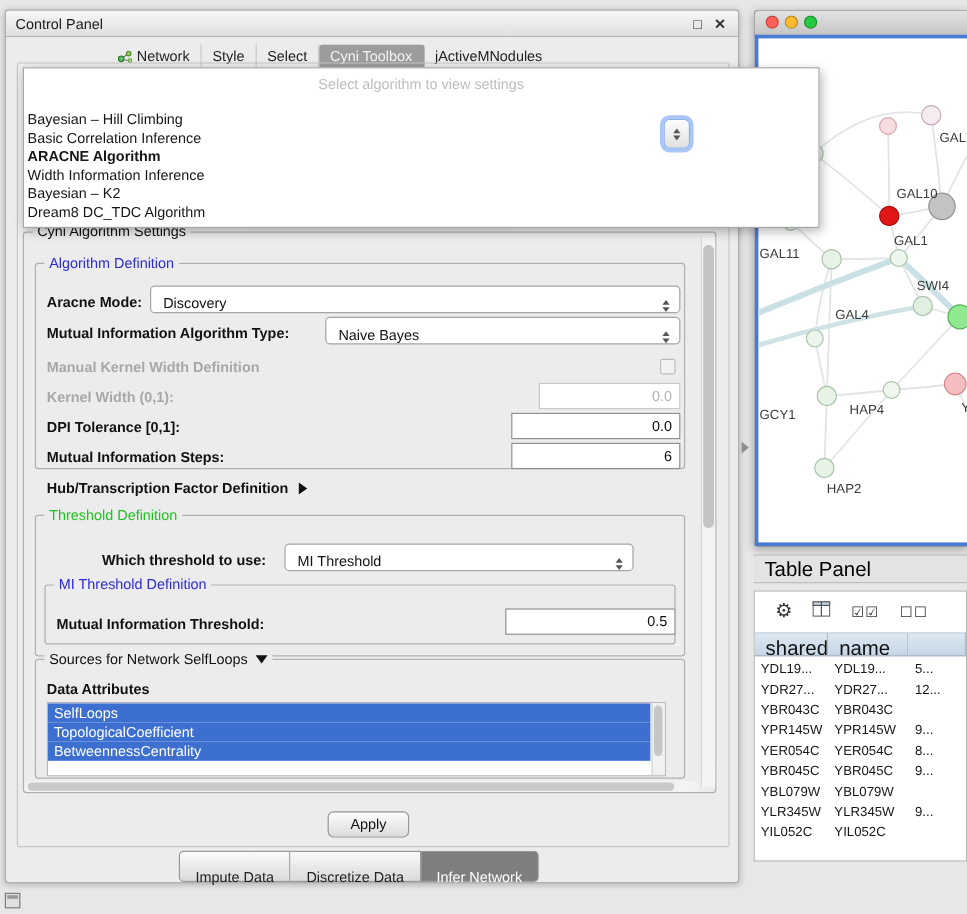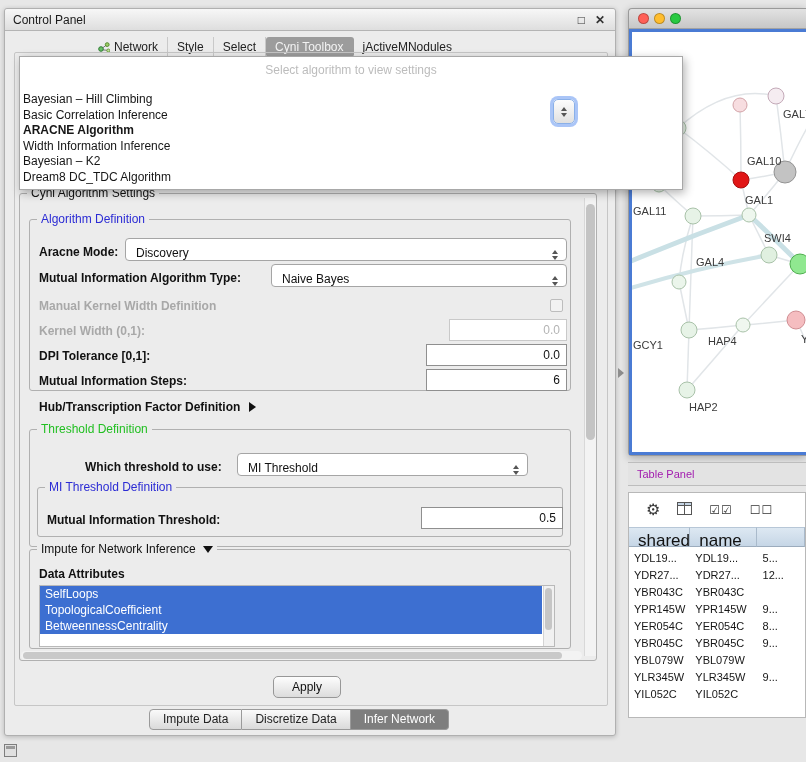--- a/index.html
+++ b/index.html
@@ -65,39 +65,39 @@
   .attr-scroll{position:absolute;right:0;top:0;width:11px;bottom:0;background:#f1f1f1;border-left:1px solid #d4d4d4}
   .vthumb2{position:absolute;left:1px;top:2px;width:7px;height:42px;background:#c6c6c6;border-radius:4px}
   .vscroll{position:absolute;left:579px;top:189px;width:12px;height:458px;background:#f3f3f3;border-left:1px solid #d8d8d8}
   .vthumb{position:absolute;left:1px;top:6px;width:9px;height:236px;background:#c4c4c4;border-radius:5px}
   .hscroll{position:absolute;left:16px;top:642px;width:561px;height:9px;background:#f3f3f3;border-radius:5px}
   .hthumb{position:absolute;left:2px;top:1px;width:96%;height:7px;background:#c9c9c9;border-radius:4px}
   .btn{position:absolute;height:22px;border:1px solid #979797;border-radius:5px;
        background:linear-gradient(#fdfdfd,#dcdcdc);font-size:12px;display:flex;align-items:center;
        justify-content:center}
   .btabs{position:absolute;left:144px;top:700px;display:flex;height:21px}
-  .btab{padding:0 13px;font-size:12px;line-height:19px;border:1px solid #9a9a9a;border-left:none;
+  .btab{padding:12px 13px;font-size:12px;line-height:19px;border:1px solid #9a9a9a;border-left:none;
         background:linear-gradient(#fafafa,#dadada);color:#222;white-space:nowrap}
   .btab:first-child{border-left:1px solid #9a9a9a;border-radius:4px 0 0 4px}
   .btab:last-child{border-radius:0 4px 4px 0}
   .btab.active{background:#7e7e7e;color:#fff}
   
   .net-win{left:628px;top:8px;width:178px;height:448px;background:#d4d4d4;border:1px solid #9a9a9a;
            border-right:none;border-radius:4px 0 0 4px;box-shadow:0 2px 8px rgba(0,0,0,.28)}
   .net-title{position:absolute;left:0;top:0;right:0;height:20px;border-radius:4px 0 0 0;
              background:linear-gradient(#e2e2e2,#c7c7c7);border-bottom:1px solid #a2a2a2;
              display:flex;align-items:center;gap:6px;padding-left:9px}
   .light{width:11px;height:11px;border-radius:50%;border:1px solid rgba(0,0,0,.25)}
   .net-canvas{position:absolute;left:0;top:20px;right:0;bottom:0;background:#fff;
               border:3px solid #4a7bd4;border-right:none;overflow:hidden}
   .net-canvas svg{position:absolute;left:0;top:0}
   
   .tp-header{position:absolute;left:628px;top:462px;width:178px;height:24px;background:#e3e3e3;
              border-top:1px solid #bdbdbd;border-bottom:1px solid #bdbdbd;line-height:23px;
-             padding-left:9px;font-size:11px;color:#a21caf}
+             padding-left:9px;font-size:17px;color:#000000}
   .tp-body{position:absolute;left:628px;top:492px;width:178px;height:226px;background:#fff;
            border:1px solid #b8b8b8}
   .tp-toolbar{position:absolute;left:0;top:0;right:0;height:34px;display:flex;align-items:center;
               gap:17px;padding-left:17px}
   .gear-icon{font-size:16px;color:#3a3a3a;line-height:16px}
   .checks{font-size:12px;color:#333;letter-spacing:1px}
   .thead{position:absolute;left:0;top:34px;right:0;height:20px;display:flex}
   .th{background:linear-gradient(#dde8f2,#c6d6e6);border-right:1px solid #a9bacb;
       border-bottom:1px solid #9cacbd;border-top:1px solid #b7c7d7;font-size:17px;padding:3px 9px;
       overflow:hidden;white-space:nowrap}
@@ -242,21 +242,21 @@
     <div class="group" style="left:32px;top:478px;width:526px;height:50px"></div>
     <span class="gtitle blue" style="left:40px;top:472px">MI Threshold Definition</span>
 
     <span class="lbl" style="left:42px;top:502px">Mutual Information Threshold:</span>
     <div class="tfield" style="left:416px;top:498px;width:142px">
       <span>0.5</span>
     </div>
 
     <div class="group" style="left:24px;top:540px;width:542px;height:100px"></div>
     <span class="gtitle" style="left:32px;top:534px;color:#111">
-      <span>Impute for Network Inference</span>
+      <span>Sources for Network SelfLoops</span>
       <span class="tri-down"></span>
     </span>
     <span class="lbl" style="left:34px;top:556px">Data Attributes</span>
 
     <div class="attr-list">
       <div>
           <div class="attr-item">SelfLoops</div>
           <div class="attr-item">TopologicalCoefficient</div>
           <div class="attr-item">BetweennessCentrality</div>
         </div>

